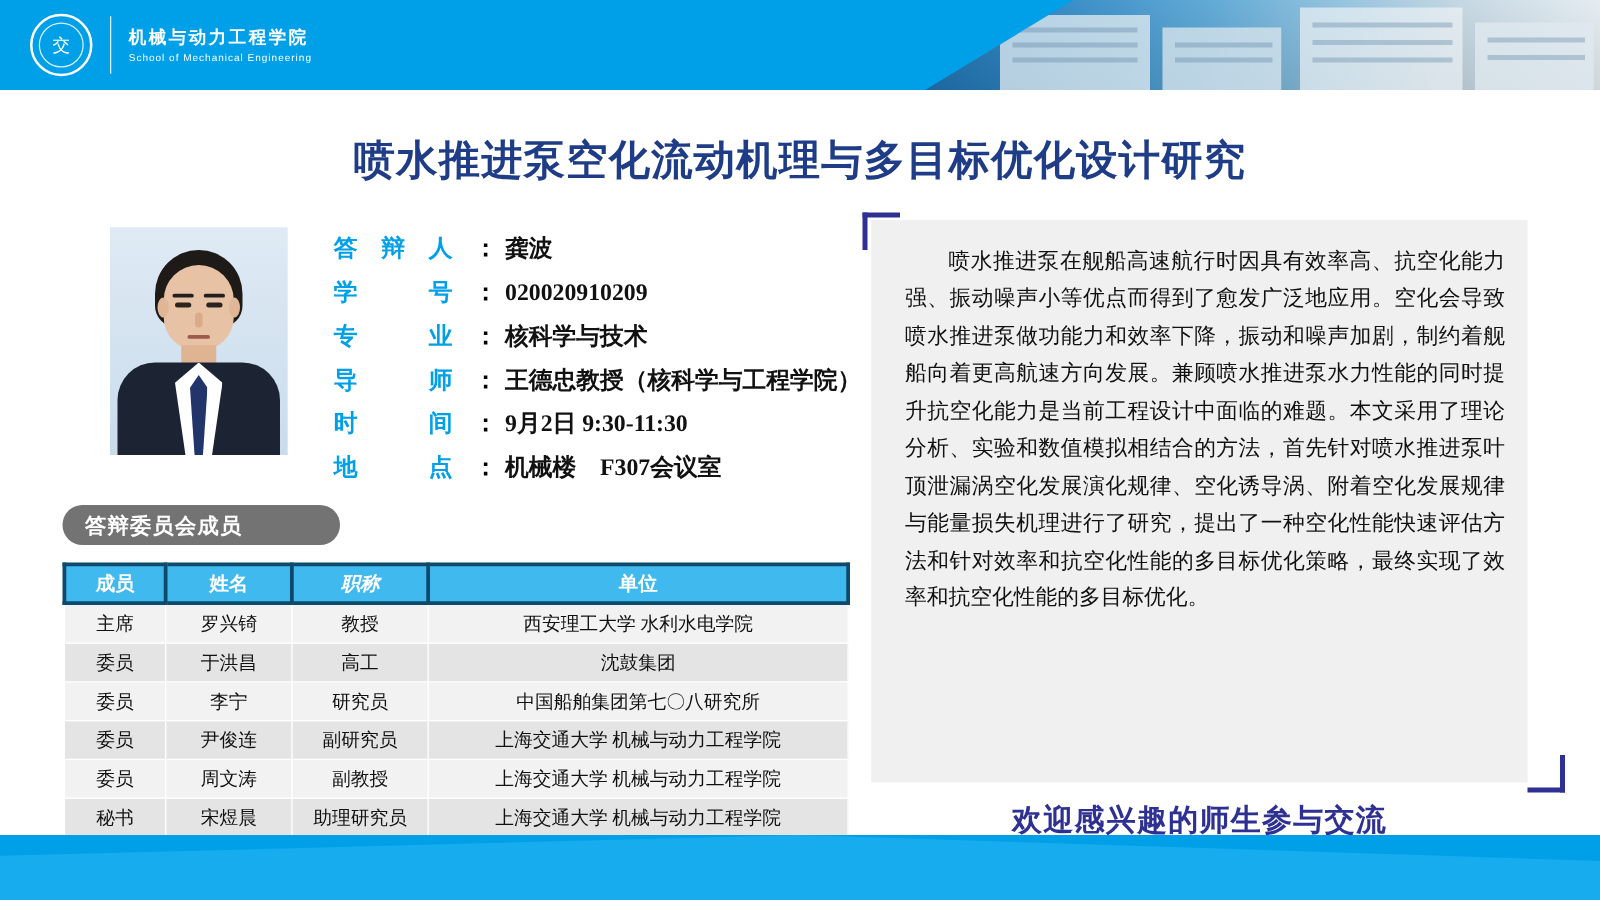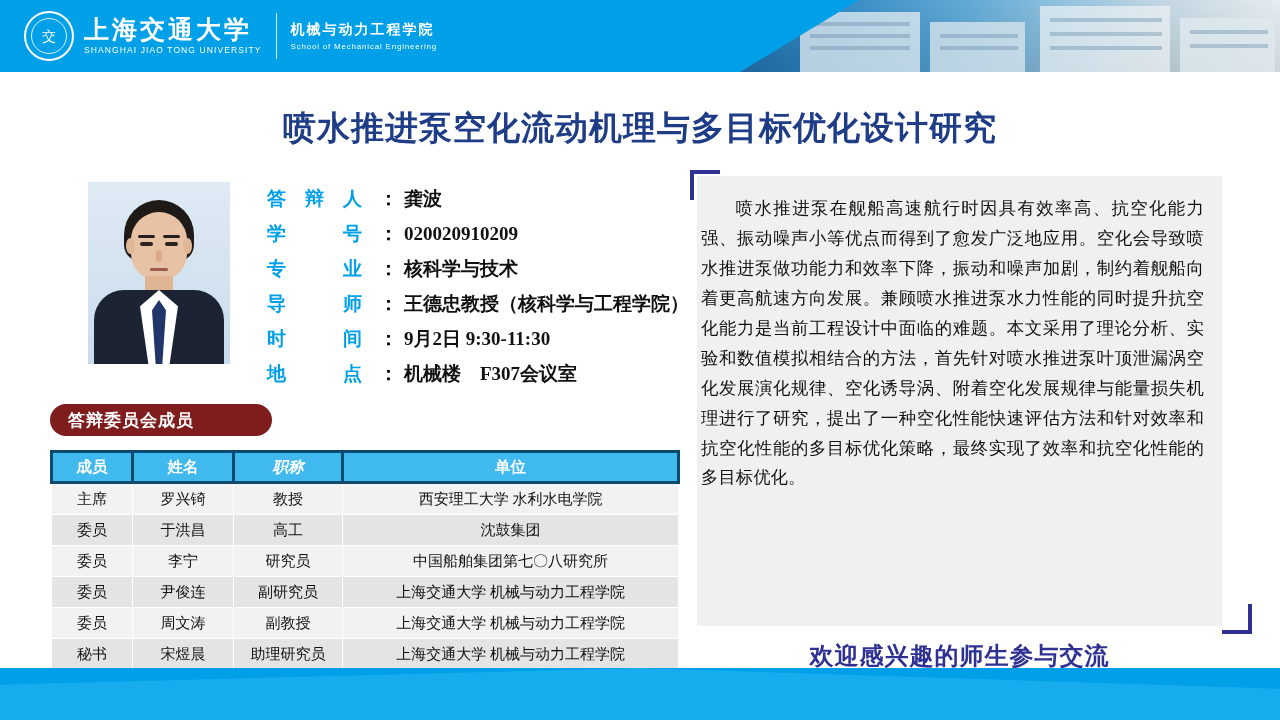--- a/index.html
+++ b/index.html
@@ -207,21 +207,21 @@
   .info-value {
     color: #111111;
     margin-left: 6px;
   }
 
   
   .committee-badge {
     position: absolute;
     left: 50px; top: 404px;
     width: 222px; height: 32px;
-    background: #7f1d1d;
+    background: #737373;
     border-radius: 16px;
     color: #ffffff;
     font-size: 17px;
     font-weight: bold;
     display: flex;
     align-items: center;
     padding-left: 18px;
     box-sizing: border-box;
     letter-spacing: 1px;
     font-family: "Liberation Serif", serif;
@@ -255,21 +255,21 @@
   .col-titlec { width: 104px; font-style: italic; }
 
   
   .abstract {
     position: absolute;
     left: 697px; top: 176px;
     width: 525px;
     height: 450px;
     background: #f0f0f0;
     box-sizing: border-box;
-    padding: 18px 18px 14px 4px;
+    padding: 18px 18px 14px 27px;
     font-size: 17.4px;
     line-height: 1.72;
     color: #111111;
     text-align: justify;
     text-indent: 2em;
     font-family: "Liberation Serif", serif;
   }
   .bracket-tl, .bracket-br {
     position: absolute;
     width: 26px; height: 26px;
@@ -336,24 +336,20 @@
       <div class="win" style="left:310px;top:18px;width:112px;height:4px;"></div>
       <div class="win" style="left:310px;top:32px;width:112px;height:4px;"></div>
       <div class="win" style="left:310px;top:46px;width:112px;height:4px;"></div>
       <div class="win" style="left:450px;top:30px;width:78px;height:4px;"></div>
       <div class="win" style="left:450px;top:44px;width:78px;height:4px;"></div>
     </div>
     <div class="header-curve"></div>
     <div class="logo-wrap">
       <div class="logo-seal">
         <div class="inner">交</div>
-      </div>
-      <div class="logo-text">
-        <div class="logo-cn">上海交通大学</div>
-        <div class="logo-en">SHANGHAI JIAO TONG UNIVERSITY</div>
       </div>
       <div class="logo-divider"></div>
       <div>
         <div class="school-cn">机械与动力工程学院</div>
         <div class="school-en">School of Mechanical Engineering</div>
       </div>
     </div>
   </div>
 
   <div class="title">喷水推进泵空化流动机理与多目标优化设计研究</div>

